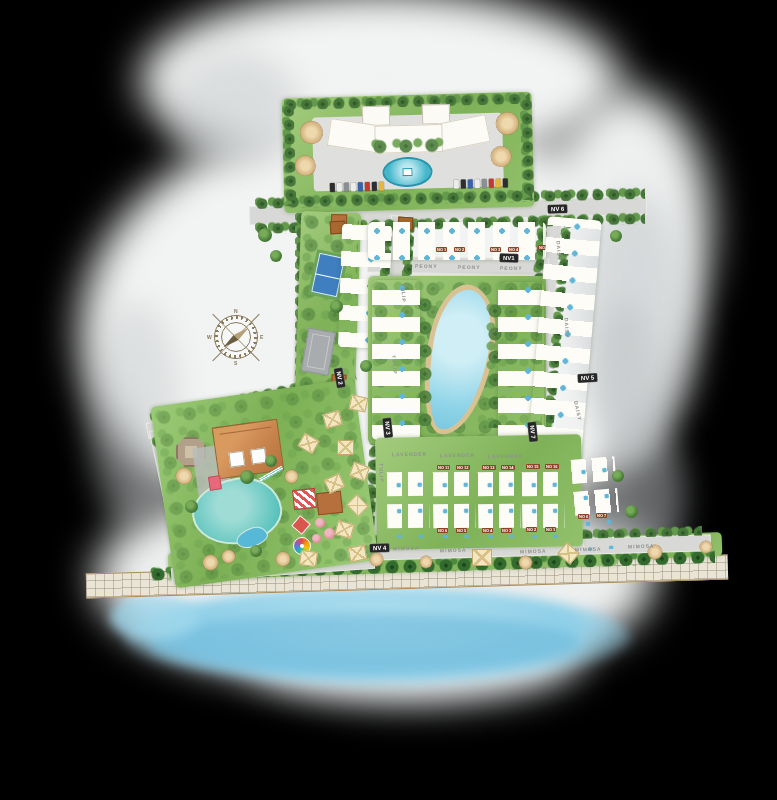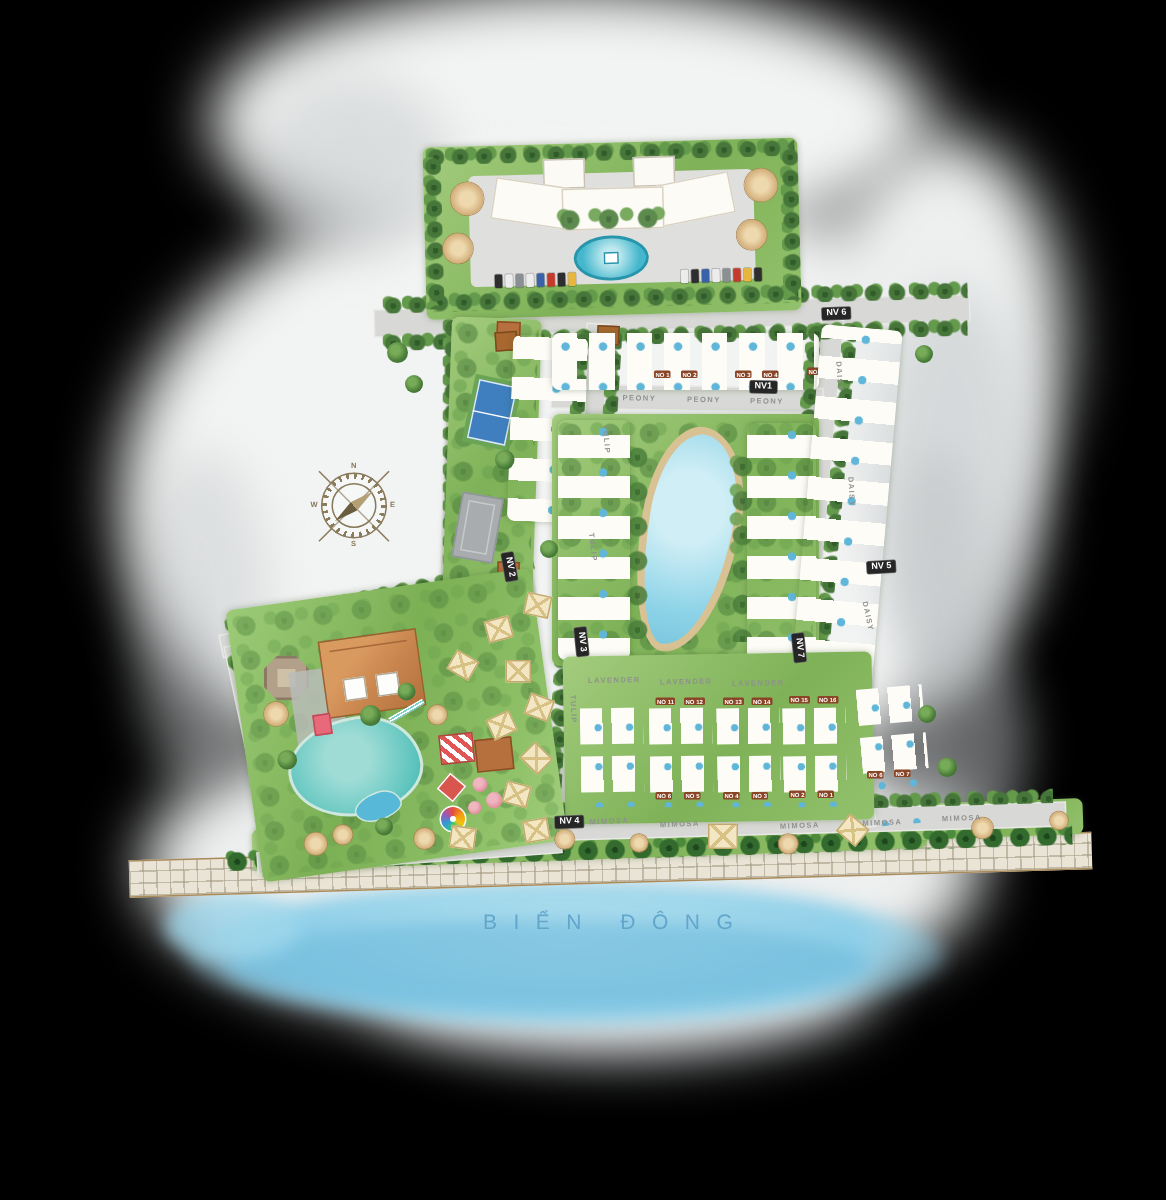--- a/index.html
+++ b/index.html
@@ -81,21 +81,20 @@
   <div class="wc" style="left:250px;top:610px;width:330px;height:90px;background:#e8ecee;"></div>
   <div class="wc" style="left:170px;top:50px;width:130px;height:120px;background:#c8cccd;opacity:.55;filter:blur(16px);"></div>
   <div class="wc" style="left:90px;top:300px;width:90px;height:230px;background:#c8cccd;opacity:.5;filter:blur(16px);"></div>
   <div class="wc" style="left:580px;top:190px;width:110px;height:260px;background:#c4c8ca;opacity:.55;filter:blur(16px);"></div>
   <div class="wc" style="left:600px;top:420px;width:85px;height:150px;background:#c4c8ca;opacity:.5;filter:blur(15px);"></div>
   <div class="wc" style="left:595px;top:300px;width:60px;height:160px;background:#b9bec0;opacity:.45;filter:blur(13px);"></div>
 
   <div class="sea" style="left:125px;top:588px;width:505px;height:98px;background:radial-gradient(ellipse at 50% 40%,#c4e8f3,#8ecfe8 55%,rgba(142,207,232,0) 80%);"></div>
   <div class="sea" style="left:150px;top:612px;width:430px;height:62px;background:#74bede;opacity:.75;"></div>
   <div class="sea" style="left:110px;top:595px;width:90px;height:45px;background:#9ed7ec;opacity:.8;"></div>
-  <div class="sealabel" style="left:322px;top:606px;">BIỂN ĐÔNG</div>
 
   <div class="boardwalk" style="left:86px;top:564px;width:642px;height:23px;transform:rotate(-1.7deg);"></div>
   <div class="green" style="left:168px;top:545px;width:450px;height:28px;transform:rotate(-2deg);"></div>
   <div class="green" style="left:610px;top:534px;width:112px;height:24px;transform:rotate(-2deg);"></div>
   <div class="prow" style="left:150px;top:558px;width:565px;height:14px;transform:rotate(-1.8deg);"></div>
 
   <div class="road" style="left:250px;top:202px;width:396px;height:17px;transform:rotate(-1.5deg);"></div>
   <div class="road" style="left:548px;top:213px;width:14px;height:258px;transform:rotate(5deg);transform-origin:top left;"></div>
   <div class="road" style="left:368px;top:258px;width:180px;height:15px;transform:rotate(1deg);"></div>
   <div class="road" style="left:392px;top:216px;width:14px;height:335px;transform:rotate(3.5deg);transform-origin:top left;"></div>

